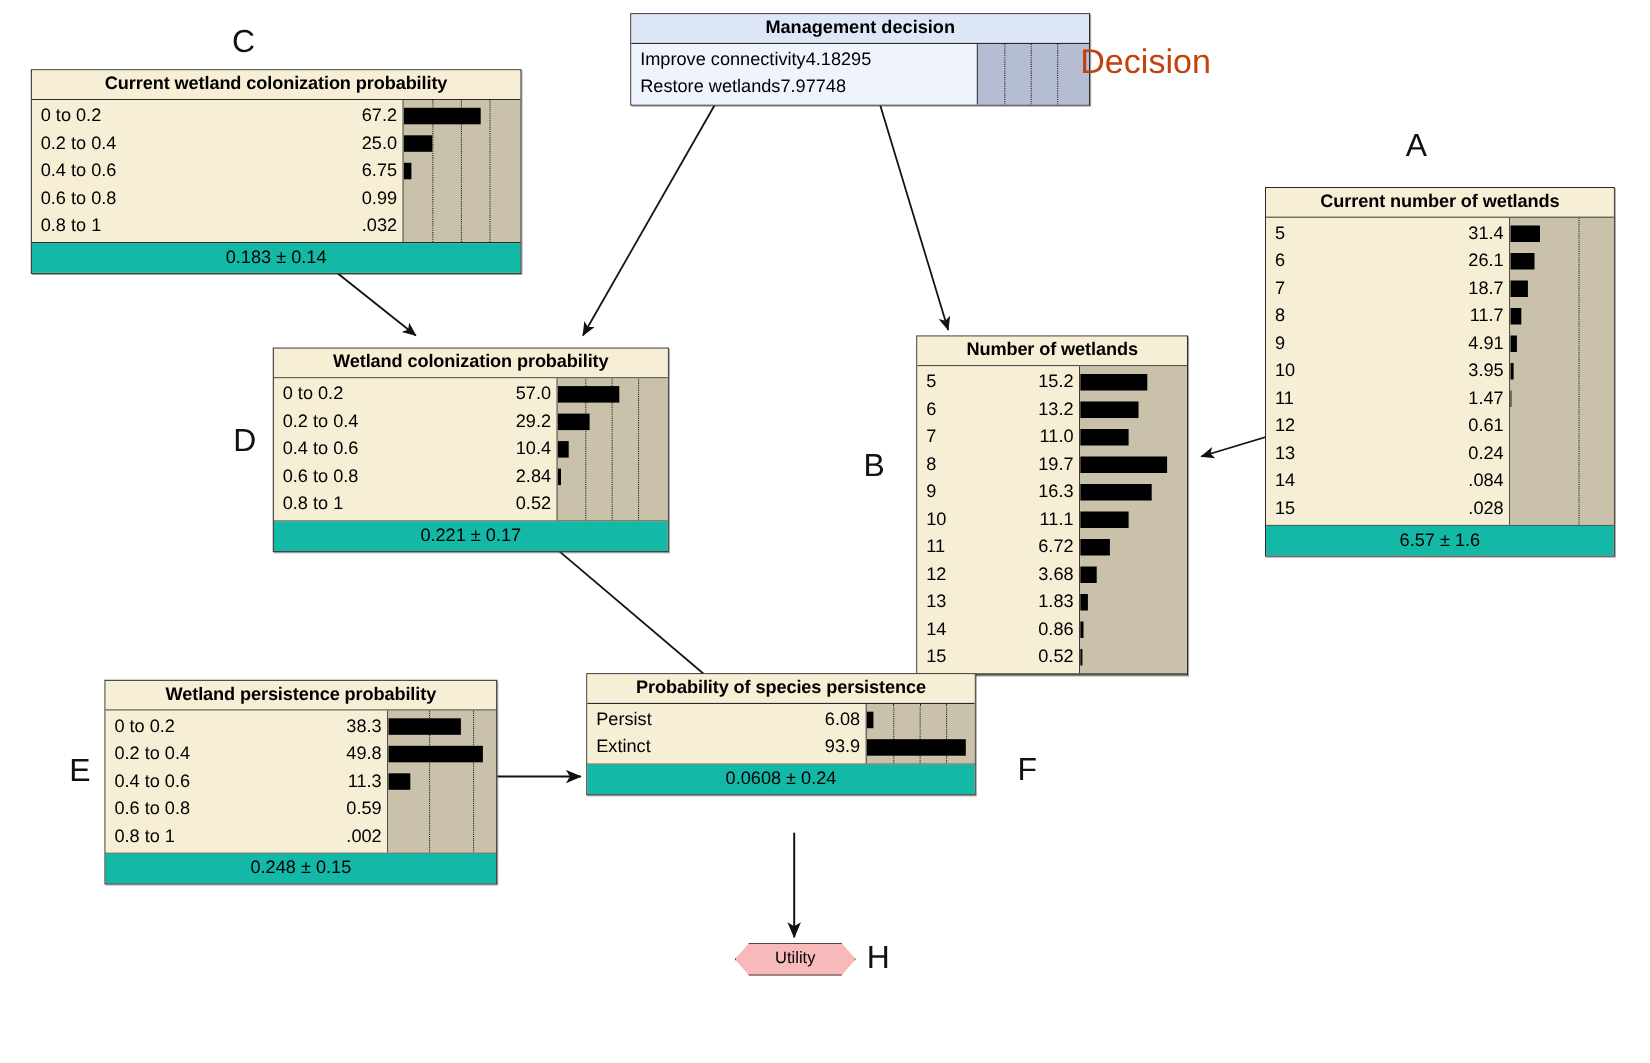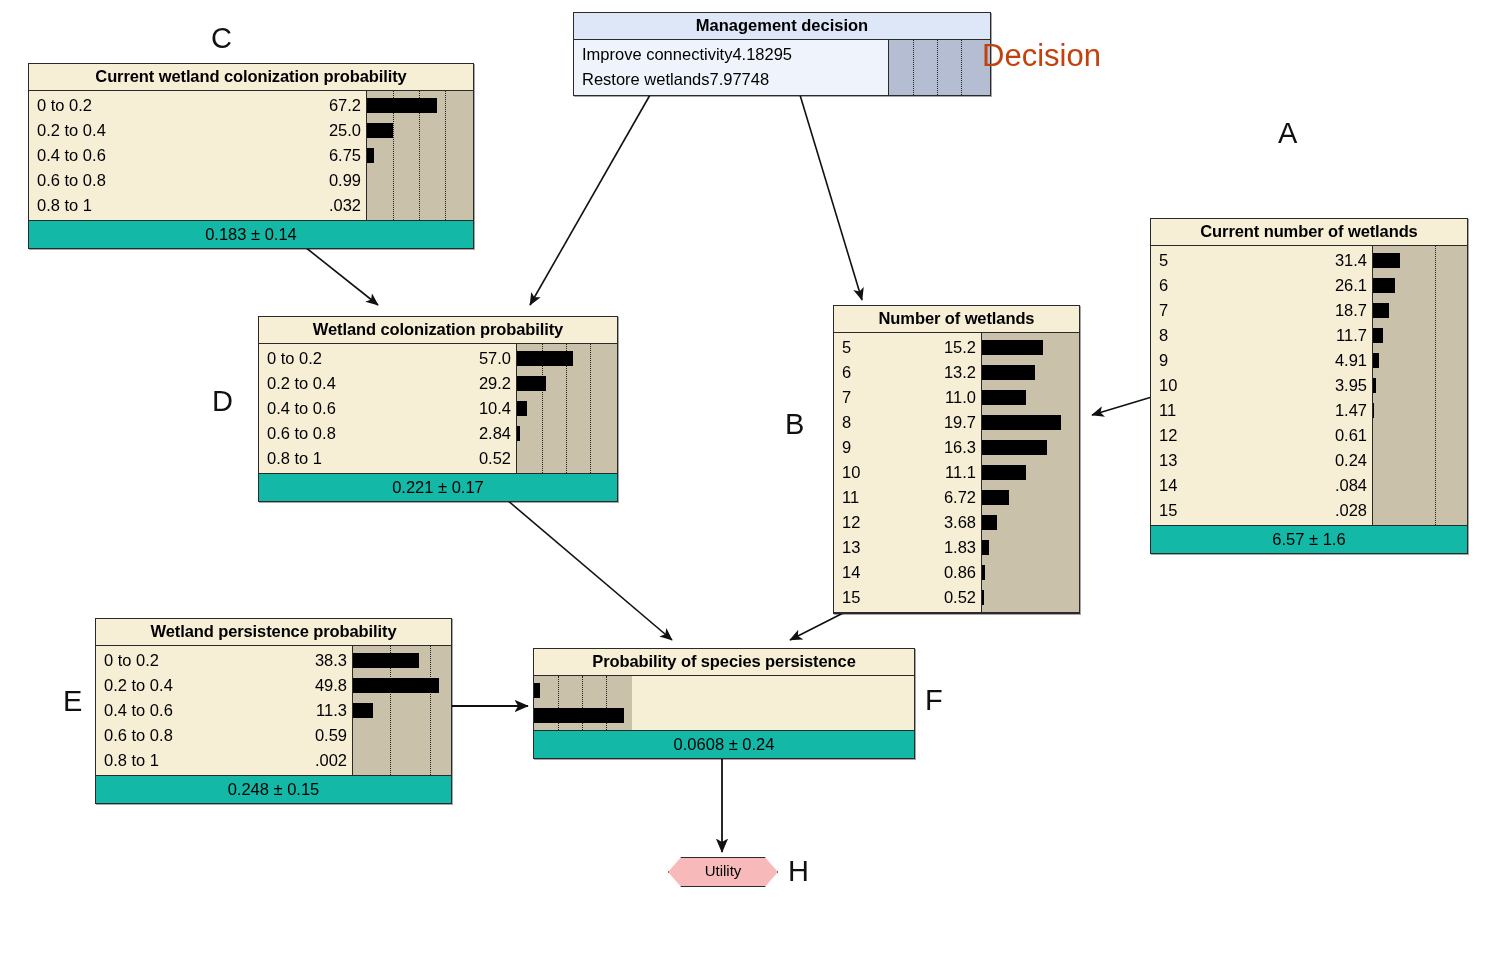--- a/index.html
+++ b/index.html
@@ -230,21 +230,21 @@
         </div>
         <div class="barrow">
           <div class="bar" style="width: 0px;"></div>
         </div>
       </div>
   </div>
   <div class="foot">0.183 ± 0.14</div>
 </div>
 
 <div class="tag" style="left:212px;top:385px;">D</div>
-<div class="node" style="left:258px;top:316px;width:360px;">
+<div class="node" style="left:248px;top:316px;width:360px;">
   <div class="hdr">Wetland colonization probability</div>
   <div class="body">
     <div class="rows">
       <div class="row">
         <span class="lbl">0 to 0.2</span>
         <span class="val">57.0</span>
       </div>
       <div class="row">
         <span class="lbl">0.2 to 0.4</span>
         <span class="val">29.2</span>
@@ -280,21 +280,21 @@
         </div>
         <div class="barrow">
           <div class="bar" style="width: 0px;"></div>
         </div>
       </div>
   </div>
   <div class="foot">0.221 ± 0.17</div>
 </div>
 
 <div class="tag" style="left:1278px;top:117px;">A</div>
-<div class="node" style="left:1150px;top:170px;width:318px;margin-top:48px;">
+<div class="node" style="left:1150px;top:170px;width:318px;">
   <div class="hdr">Current number of wetlands</div>
   <div class="body">
     <div class="rows">
       <div class="row">
           <span class="lbl">5</span>
           <span class="val">31.4</span>
         </div>
       <div class="row">
           <span class="lbl">6</span>
           <span class="val">26.1</span>
@@ -507,23 +507,33 @@
         </div>
         <div class="barrow">
           <div class="bar" style="width: 0px;"></div>
         </div>
       </div>
   </div>
   <div class="foot">0.248 ± 0.15</div>
 </div>
 
 <div class="tag" style="left:925px;top:684px;">F</div>
-<div class="node" style="left:533px;top:648px;width:382px;">
+<div class="node" style="left:533px;top:612px;width:354px;">
   <div class="hdr">Probability of species persistence</div>
   <div class="body">
+    <div class="rows">
+      <div class="row">
+          <span class="lbl">Persist</span>
+          <span class="val">6.08</span>
+        </div>
+      <div class="row">
+          <span class="lbl">Extinct</span>
+          <span class="val">93.9</span>
+        </div>
+    </div>
     <div class="bars" style="width:98px;">
       <div class="grid" style="left:24px;"></div>
       <div class="grid" style="left:48px;"></div>
       <div class="grid" style="left:72px;"></div>
     <div class="barrow">
           <div class="bar" style="width: 5.8px;"></div>
         </div>
         <div class="barrow">
           <div class="bar" style="width: 90.1px;"></div>
         </div>

